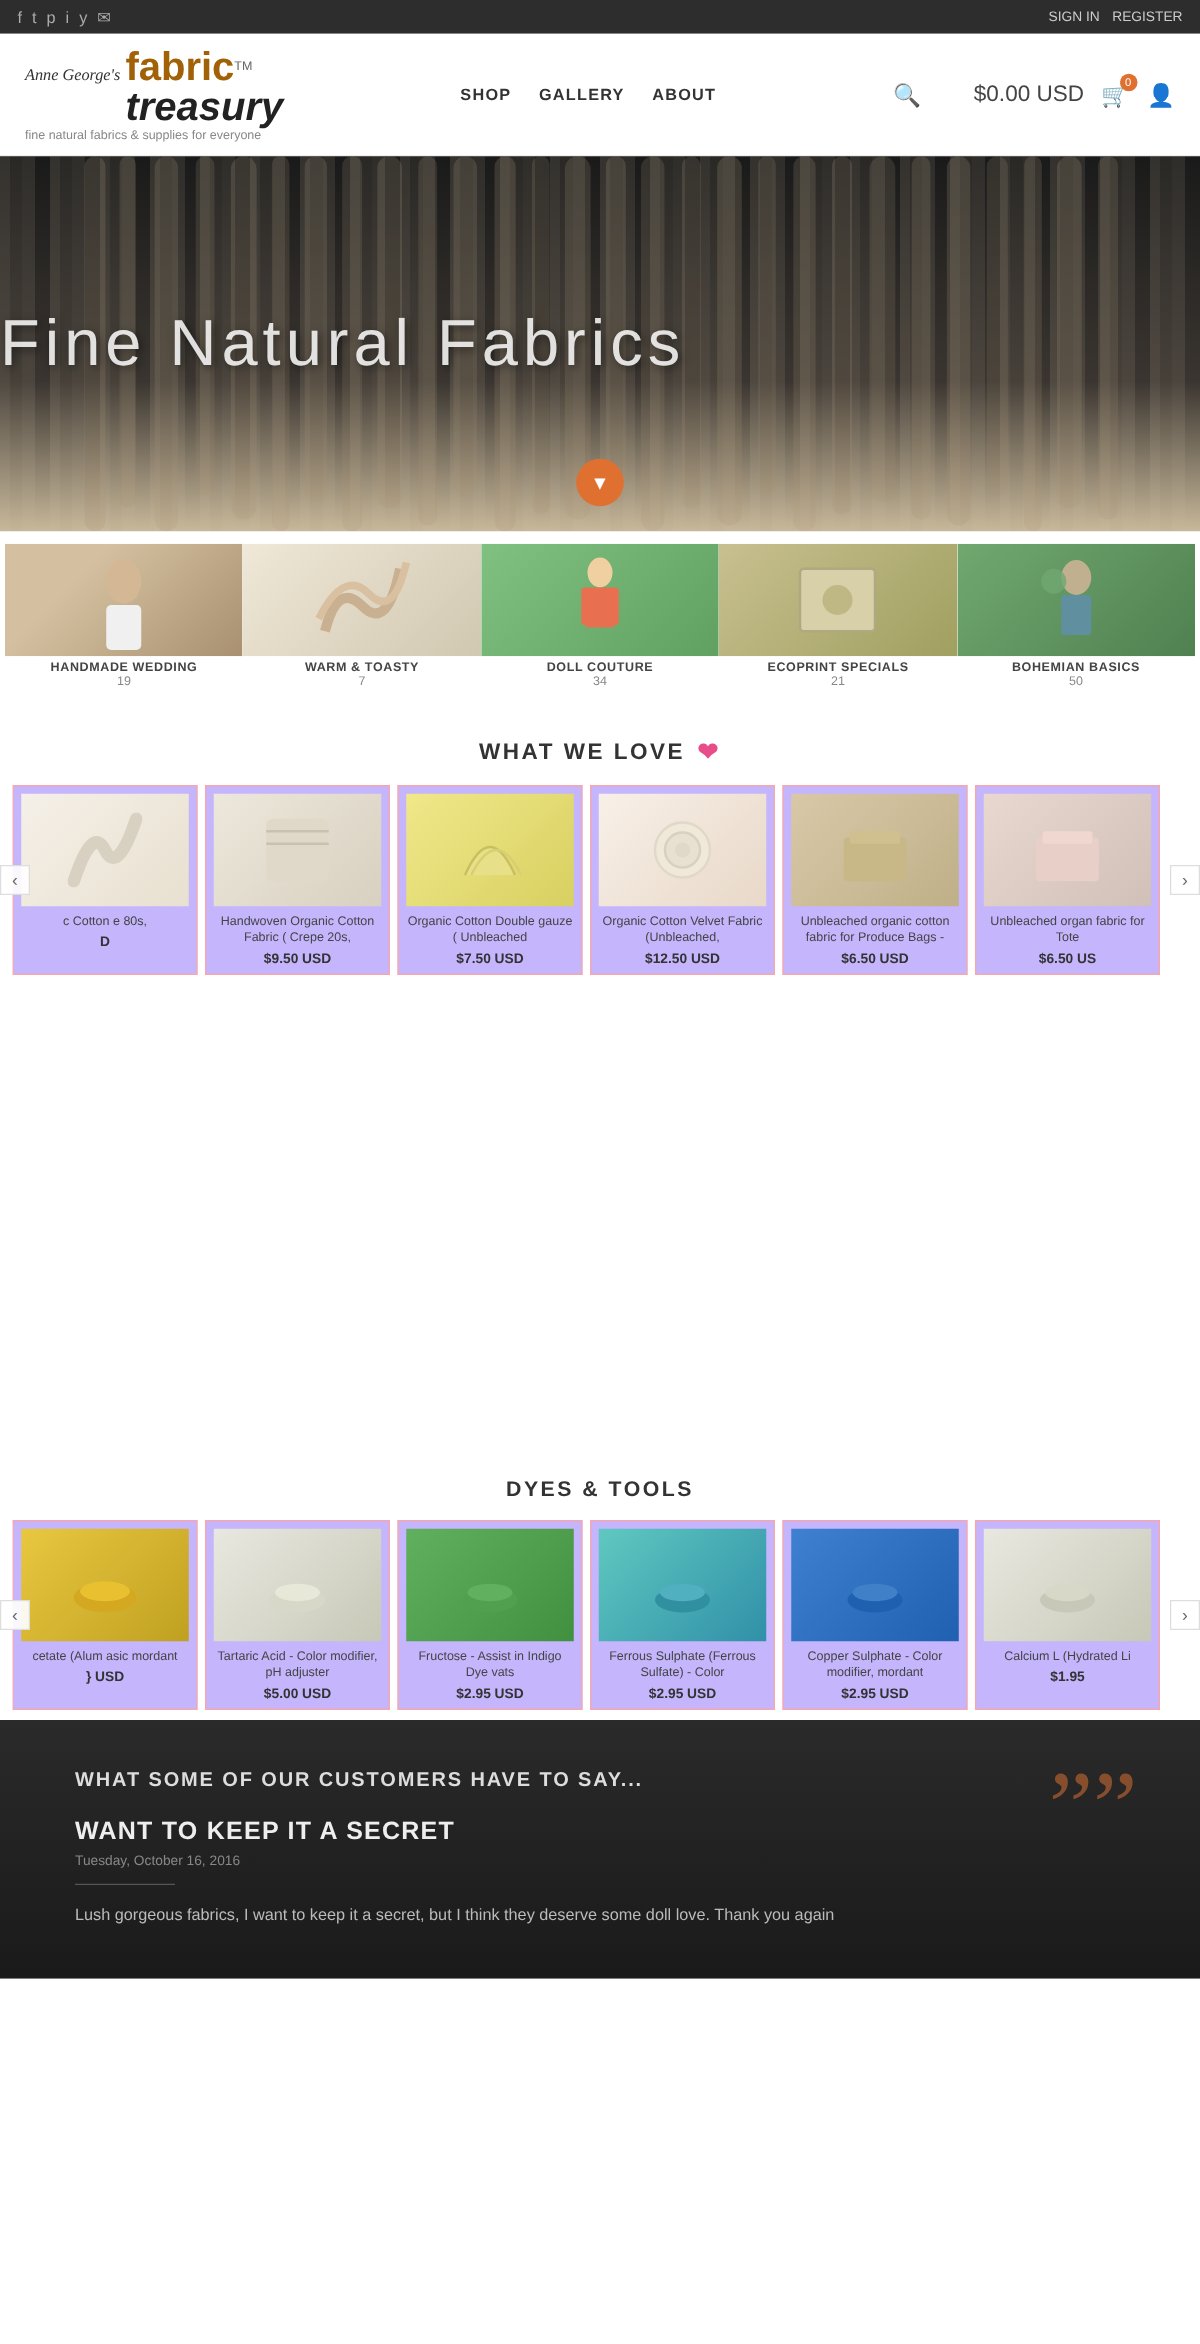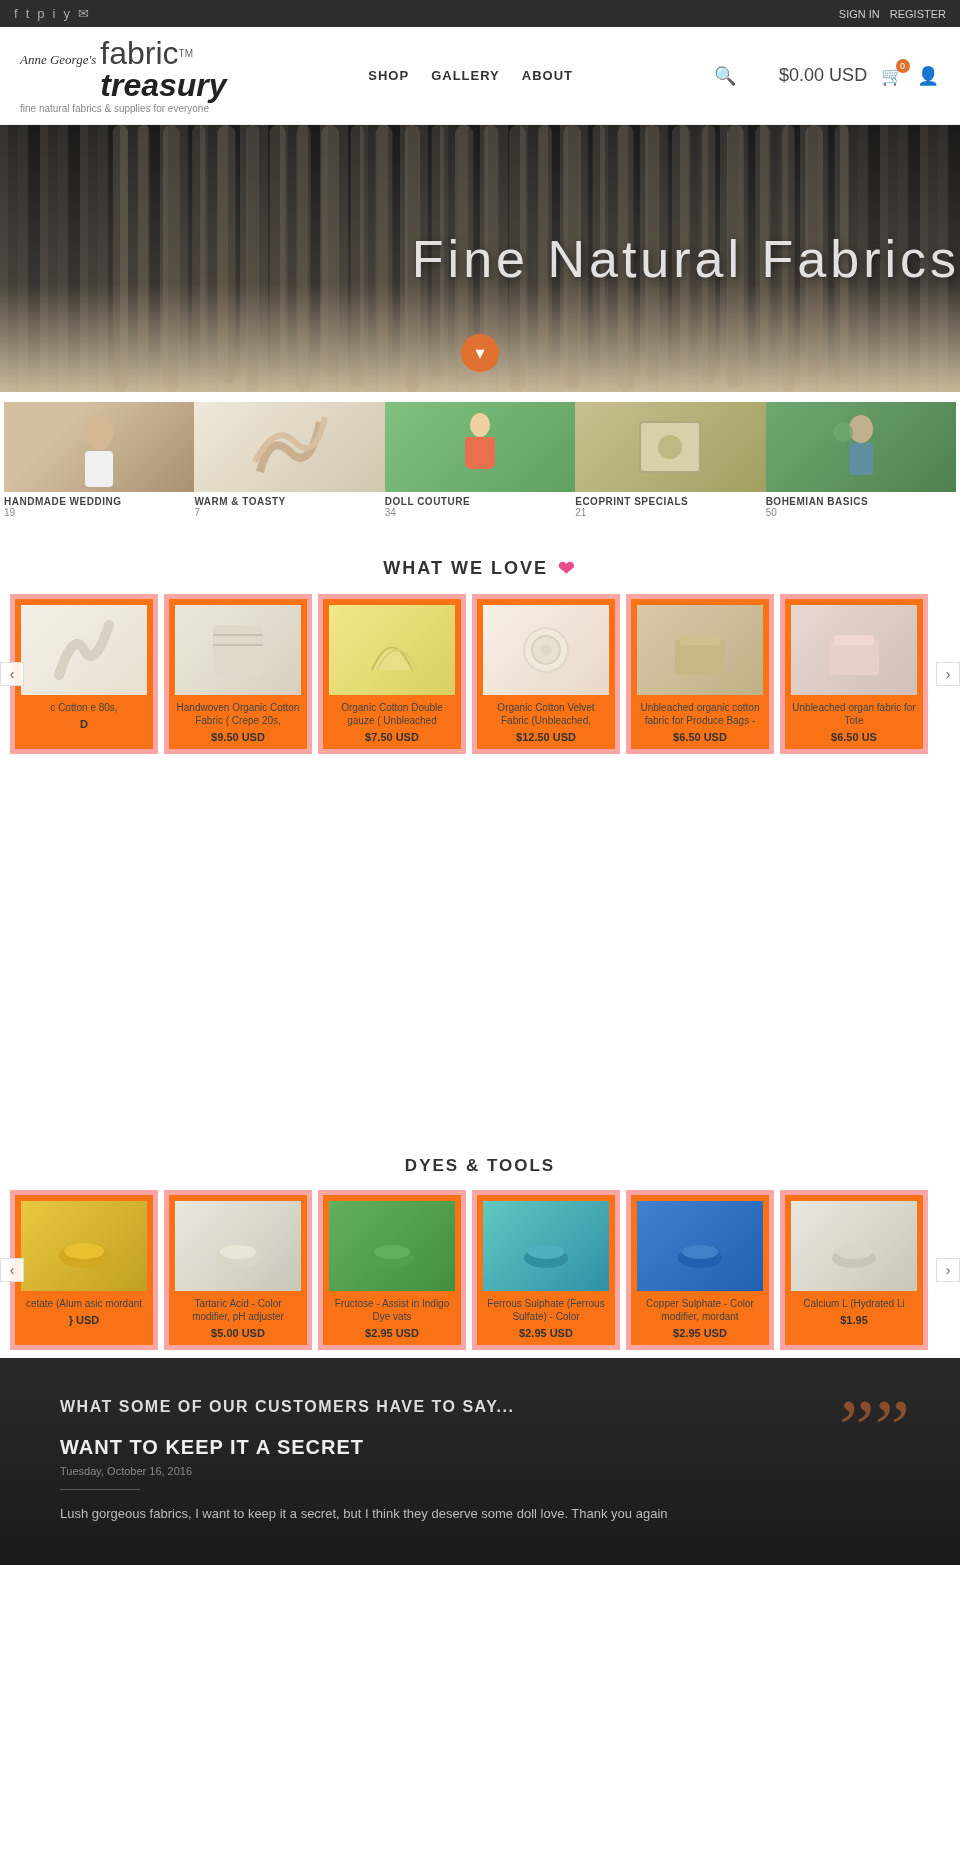--- a/index.html
+++ b/index.html
@@ -42,25 +42,25 @@
     .cart-icon-wrap { position: relative; display: inline-block; }
     .cart-badge {
       position: absolute; top: -6px; right: -6px;
       background: #e07030; color: #fff; border-radius: 50%;
       font-size: 9px; width: 14px; height: 14px;
       display: flex; align-items: center; justify-content: center;
     }
 
     
     .hero {
-      width: 100%; height: 267px;
+      width: 100%; height: 300px;
       background: linear-gradient(180deg, #1a1a1a 0%, #3a3530 60%, #c8b89a 100%);
       position: relative;
       overflow: hidden;
-      display: flex; align-items: center; justify-content: flex-end;
+      display: flex; align-items: center; justify-content: flex-start;
     }
     .hero-yarn {
       position: absolute; top: 0; left: 0; right: 0; bottom: 0;
       background: repeating-linear-gradient(
         90deg,
         rgba(200,185,160,0.15) 0px, rgba(200,185,160,0.15) 8px,
         rgba(180,165,140,0.1) 8px, rgba(180,165,140,0.1) 18px,
         rgba(200,185,160,0.12) 18px, rgba(200,185,160,0.12) 28px,
         transparent 28px, transparent 40px
       );
@@ -80,21 +80,21 @@
 
     
     .categories {
       display: flex;
       gap: 0;
       padding: 10px 4px;
       overflow-x: hidden;
       background: #fff;
     }
     .category-item {
-      flex: 1; text-align: left; cursor: pointer; position: relative;
+      flex: 1; text-align: center; cursor: pointer; position: relative;
     }
     .category-label { font-size: 10px; font-weight: 700; color: #444; margin-top: 4px; letter-spacing: 0.5px; }
     .category-count { font-size: 10px; color: #888; }
 
     
     .cat-img-box {
       width: 100%; height: 90px; overflow: hidden; position: relative;
     }
     .cat-img-inner {
       width: 100%; height: 100%;
@@ -113,22 +113,22 @@
     
     .carousel-wrap {
       position: relative; padding: 0 10px;
       overflow: hidden;
     }
     .carousel-items {
       display: flex; gap: 6px; overflow-x: hidden;
     }
     .product-card {
       min-width: 148px; max-width: 148px;
-      border: 5px solid #fca5a5; padding: 6px;
-      text-align: center; background: #f97316;
+      border: 1px solid #fca5a5; padding: 6px;
+      text-align: center; background: #c4b5fd;
     }
     .product-img-box {
       width: 100%; height: 90px; background: #f0ede8;
       display: flex; align-items: center; justify-content: center;
       margin-bottom: 6px; overflow: hidden;
     }
     .product-name { font-size: 10px; color: #444; line-height: 1.3; margin-bottom: 4px; }
     .product-price { font-size: 11px; color: #333; font-weight: 600; }
     .carousel-arrow {
       position: absolute; top: 50%; transform: translateY(-50%);
@@ -178,21 +178,21 @@
     .pi-blue { background: linear-gradient(135deg, #4080d0, #2060b0); }
 
     
     .cat-woman { background: linear-gradient(135deg, #d4c0a0 30%, #a89070 100%); }
     .cat-fabric { background: linear-gradient(135deg, #f0e8d8, #d0c8b0); }
     .cat-doll { background: linear-gradient(135deg, #80c080, #60a060); }
     .cat-eco { background: linear-gradient(135deg, #c8c090, #a0a060); }
     .cat-outdoor { background: linear-gradient(135deg, #70a870, #508050); }
 
     .logo-line1 { display: flex; align-items: center; gap: 0; }
-    .logo-fabric { font-size: 32px; font-weight: 400; color: #404040; line-height: 1; }
+    .logo-fabric { font-size: 32px; font-weight: 700; color: #a16207; line-height: 1; }
     .logo-treasury { font-size: 32px; font-weight: 900; color: #222; line-height: 1; font-style: italic; }
   </style>
 </head>
 <body>
 
 <div class="top-bar">
   <div class="top-bar-social">
     <span title="Facebook">f</span>
     <span>t</span>
     <span>p</span>

